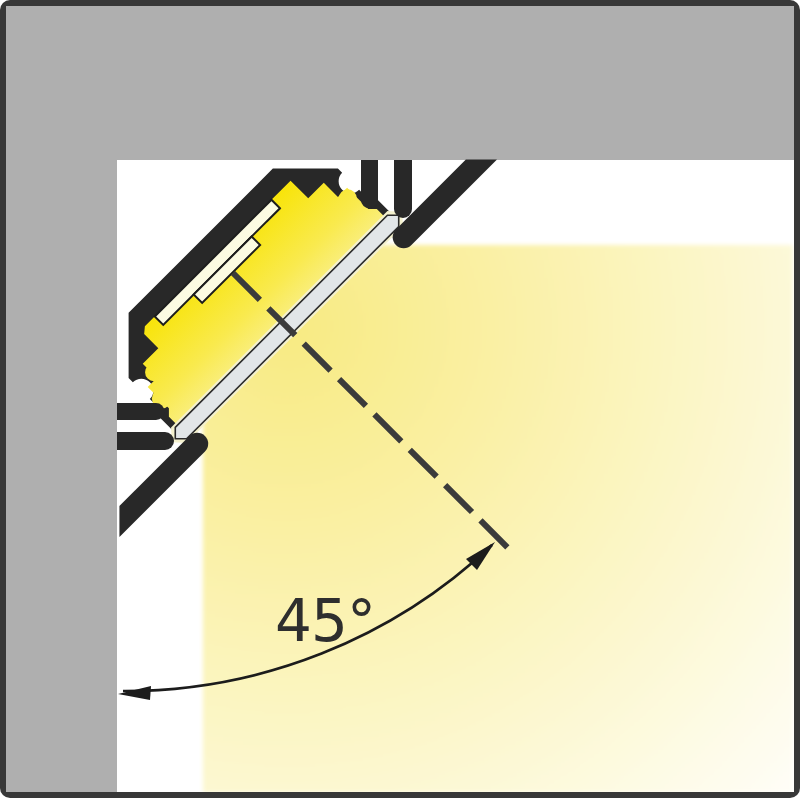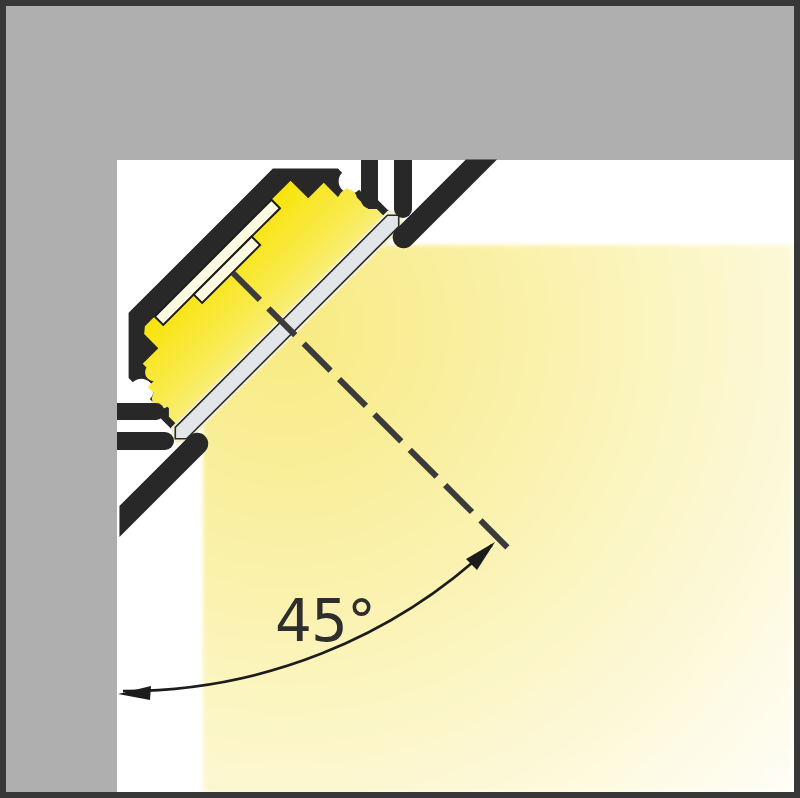--- a/index.html
+++ b/index.html
@@ -1,16 +1,16 @@
 <!DOCTYPE html>
 <html><head>
 <meta charset="utf-8">
 <style>
   html, body { margin: 0; padding: 0; background: #fff; }
-  .stage { width: 800px; height: 798px; position: relative; overflow: hidden; }
+  .stage { width: 800px; height: 798px; position: relative; overflow: hidden; border-radius: 10px; }
   svg { display: block; }
   text.angle {
     font-family: "DejaVu Sans", "Liberation Sans", sans-serif;
     font-size: 58px;
     letter-spacing: -1px;
   }
 </style>
 </head>
 <body>
 

